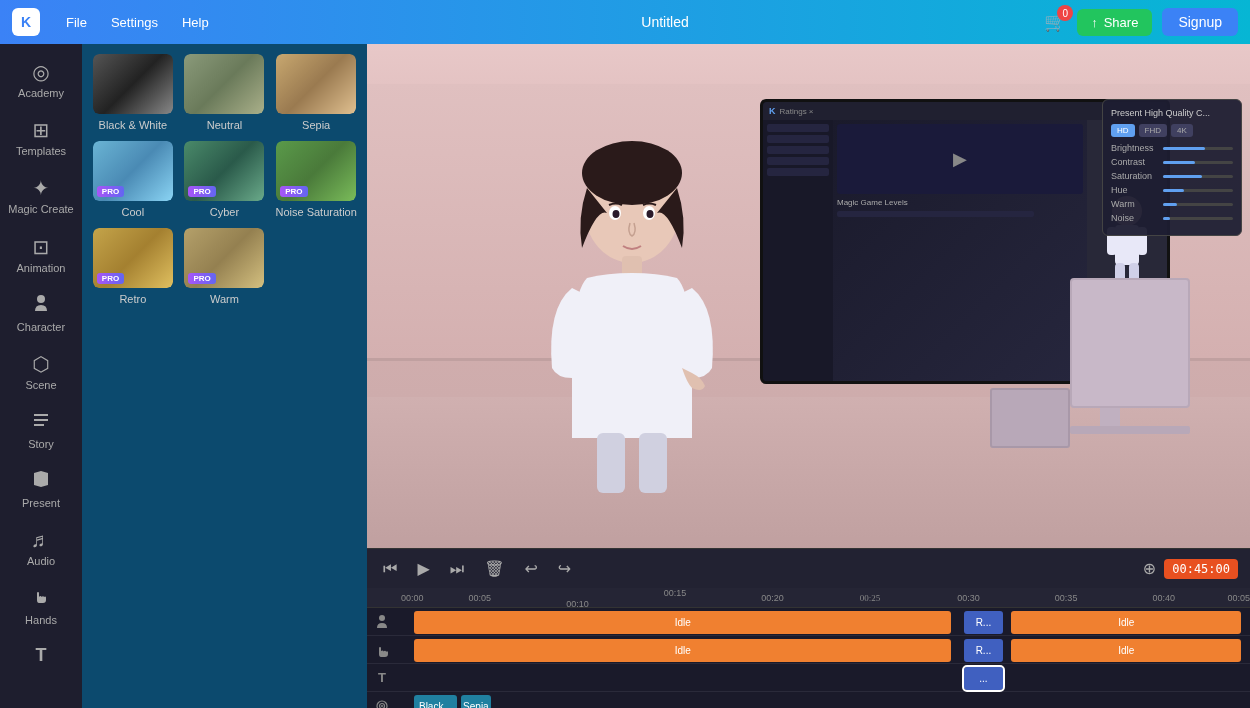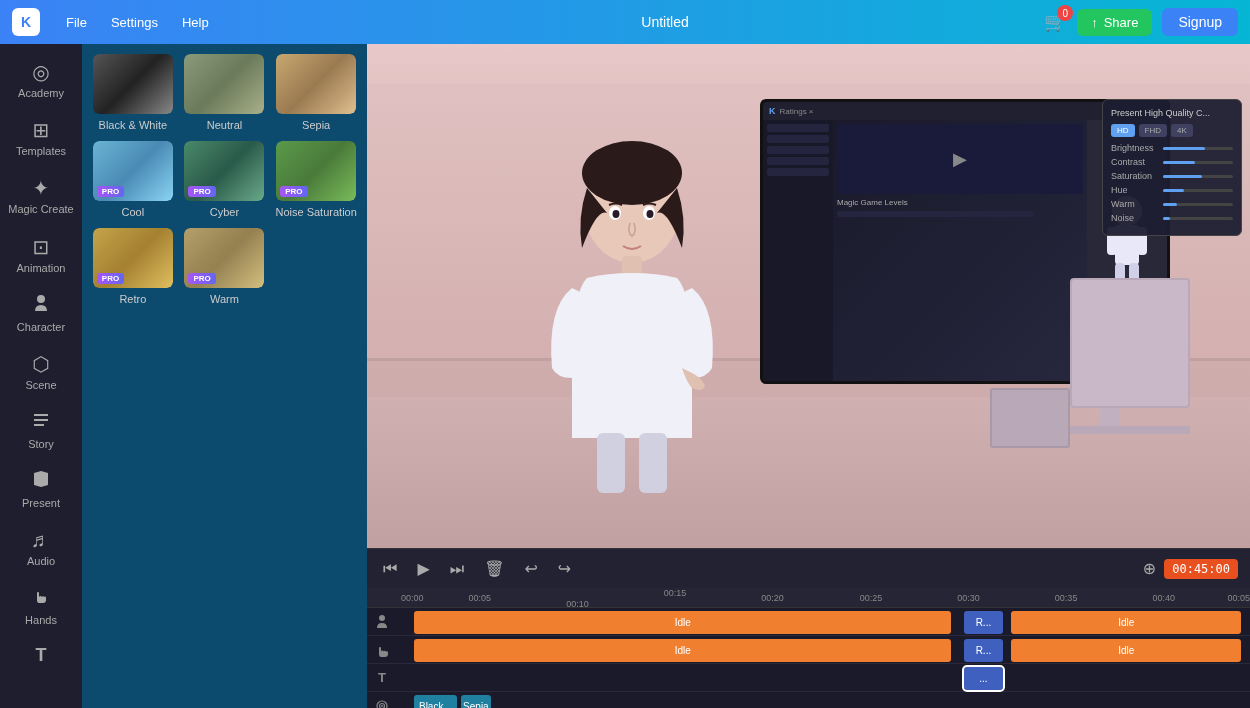--- a/index.html
+++ b/index.html
@@ -610,21 +610,21 @@
               <div style="position:absolute;left:22.2%;bottom:0;top:12px;display:flex;align-items:center;">
                 <span style="color:#888;font-size:9px;">00:10</span>
               </div>
               <div style="position:absolute;left:33.3%;bottom:0;top:0;display:flex;align-items:flex-start;">
                 <span style="color:#888;font-size:9px;">00:15</span>
               </div>
               <div style="position:absolute;left:44.4%;bottom:0;top:0;display:flex;align-items:center;">
                 <span style="color:#888;font-size:9px;">00:20</span>
               </div>
               <div style="position:absolute;left:55.6%;bottom:0;top:0;display:flex;align-items:center;">
-                <span style="color:#888;font-size:9px;">00:25</span>
+                <span style="color:#888;font-size:9px;font-family:Liberation Serif, serif;">00:25</span>
               </div>
               <div style="position:absolute;left:66.7%;bottom:0;top:0;display:flex;align-items:center;">
                 <span style="color:#888;font-size:9px;">00:30</span>
               </div>
               <div style="position:absolute;left:77.8%;bottom:0;top:0;display:flex;align-items:center;">
                 <span style="color:#888;font-size:9px;">00:35</span>
               </div>
               <div style="position:absolute;left:88.9%;bottom:0;top:0;display:flex;align-items:center;">
                 <span style="color:#888;font-size:9px;">00:40</span>
               </div>

